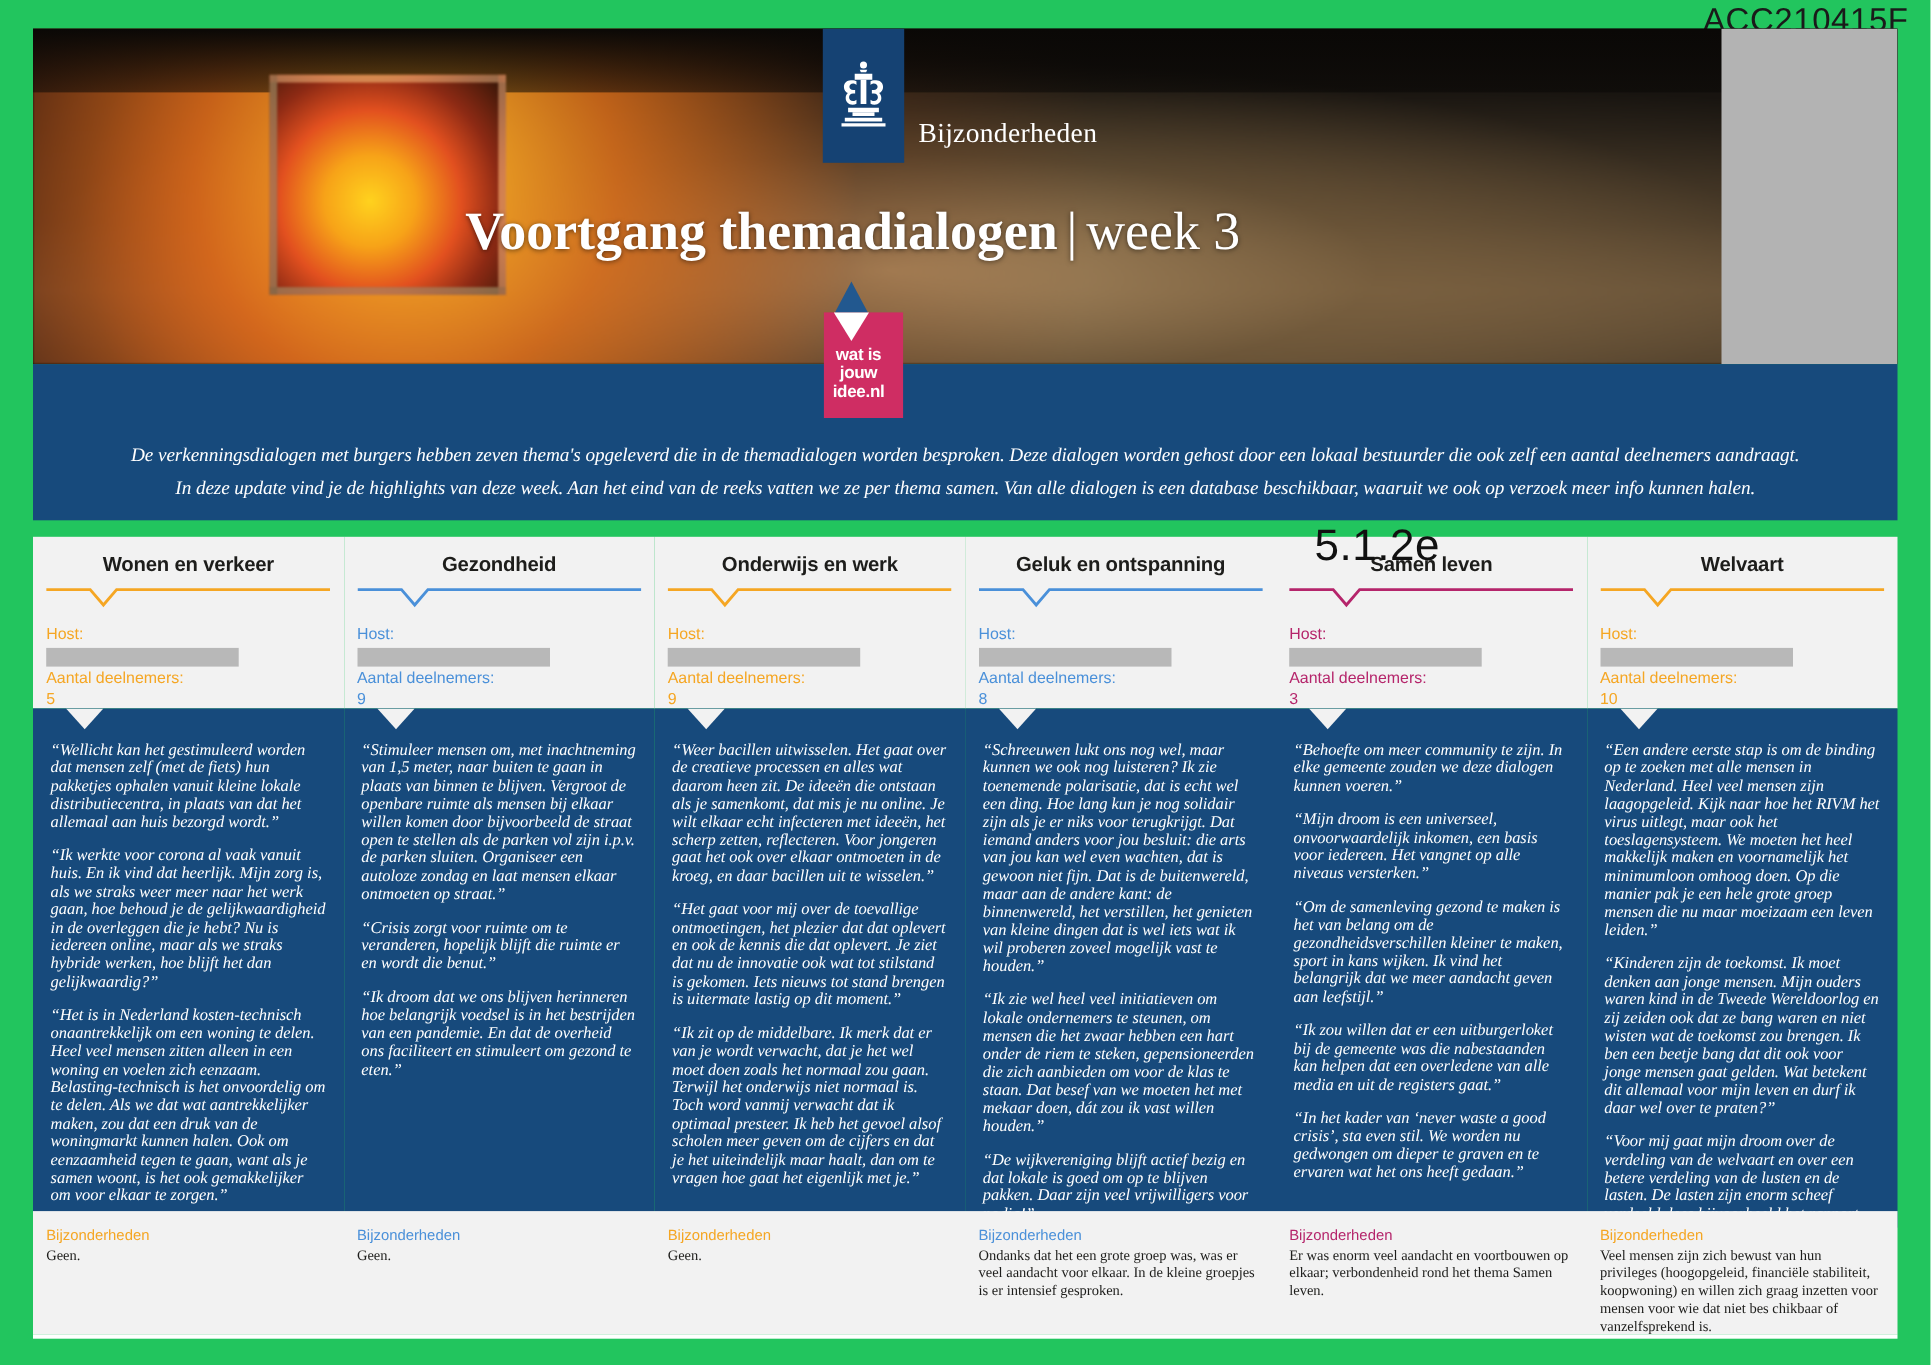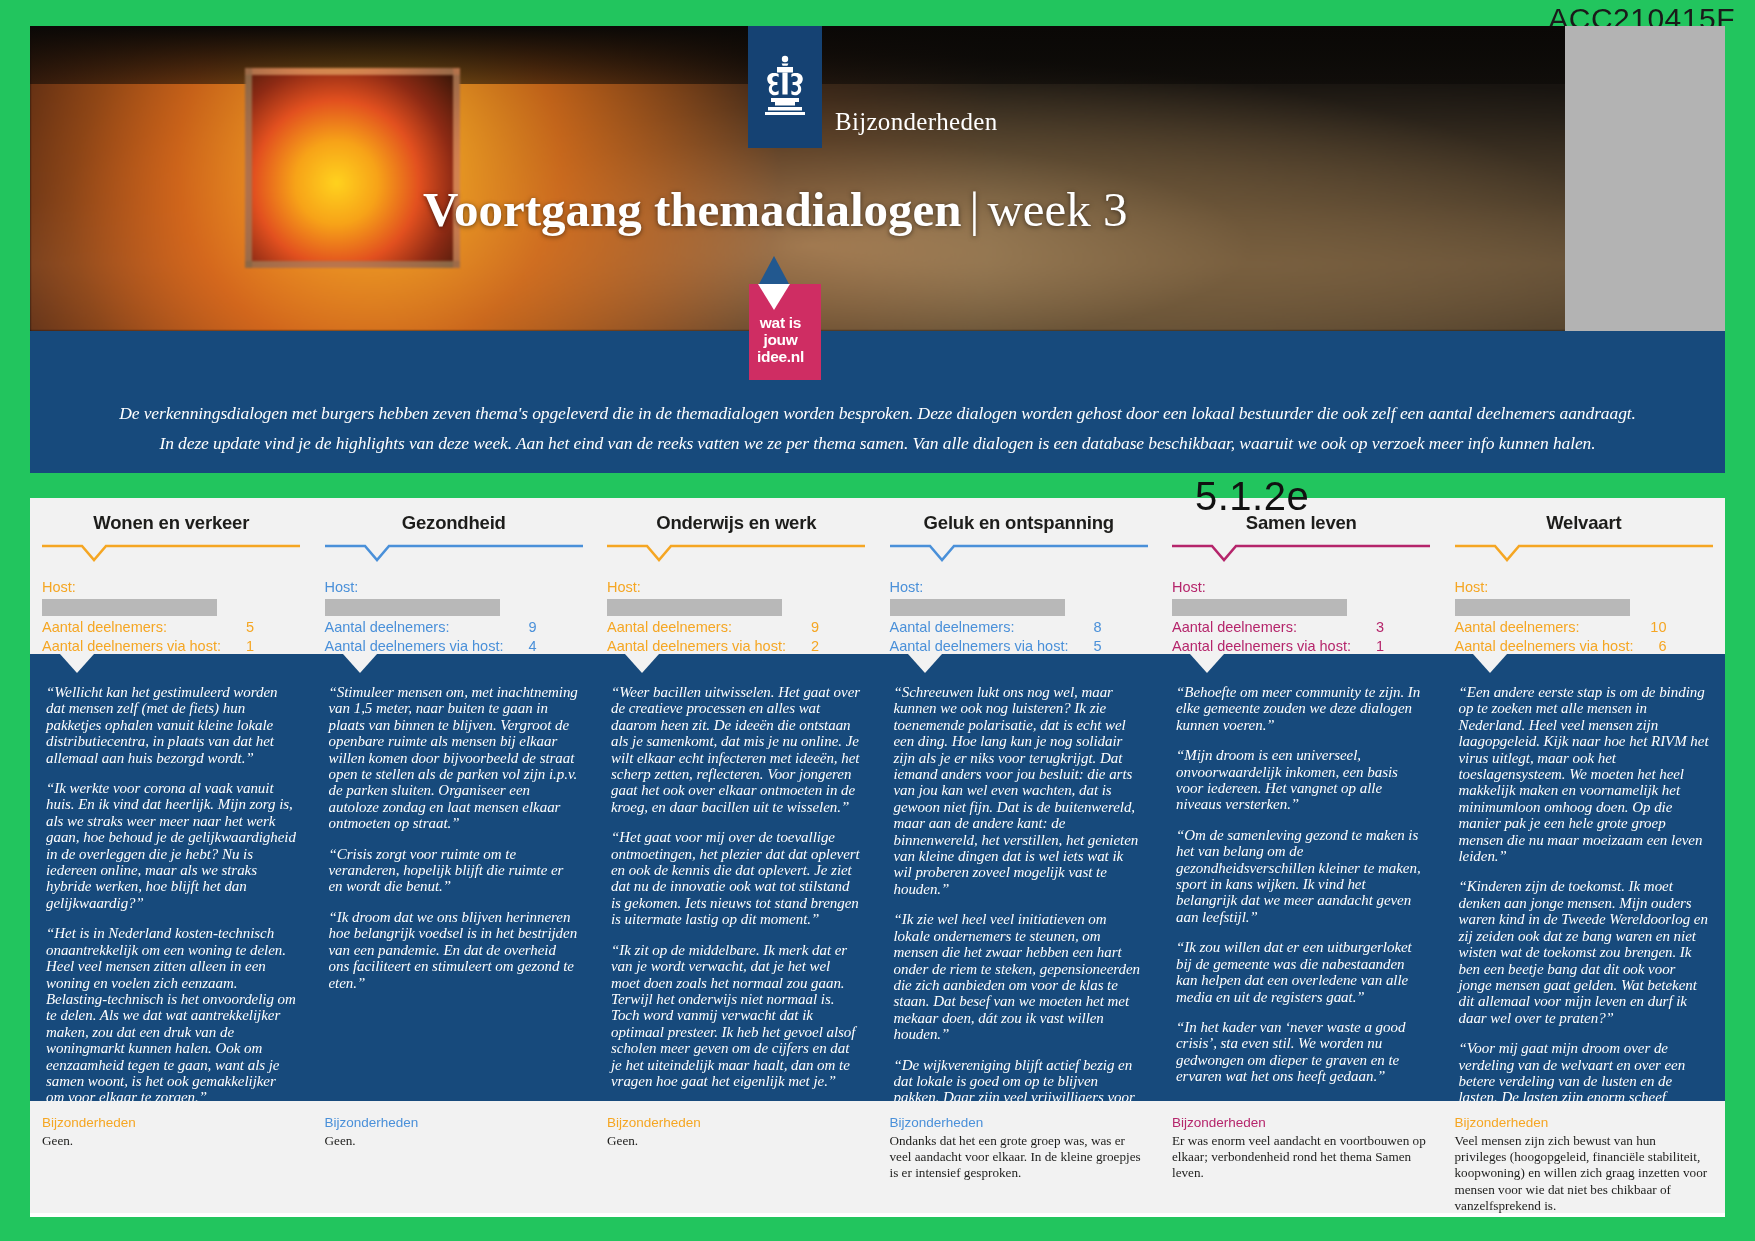--- a/index.html
+++ b/index.html
@@ -142,21 +142,21 @@
     font-size: 17.5px;
     text-align: center;
     letter-spacing: -0.1px;
   }
   .intro .l1 { position: absolute; left: 0; right: 0; top: 72px; }
   .intro .l2 { position: absolute; left: 0; right: 0; top: 102px; }
 
   
   .grid {
     position: absolute;
-    left: 30px; top: 498px;
+    left: 30px; top: 488px;
     width: 1695px; height: 628px;
     display: flex;
   }
   .col {
     width: 282.5px;
     position: relative;
     display: flex;
     flex-direction: column;
   }
 
@@ -193,20 +193,21 @@
     height: 17px;
     background: #b8b8b8;
     margin: 2px 0 2px 0;
     width: 175px;
   }
   .statline {
     display: flex;
     justify-content: space-between;
     align-items: baseline;
     width: 212px;
+    flex-direction: column;
   }
   .statline .num { font-variant-numeric: tabular-nums; }
 
   
   .exempt {
     position: absolute;
     left: 1195px; top: 474px;
     font-size: 40px;
     color: #111111;
     letter-spacing: 0.5px;

